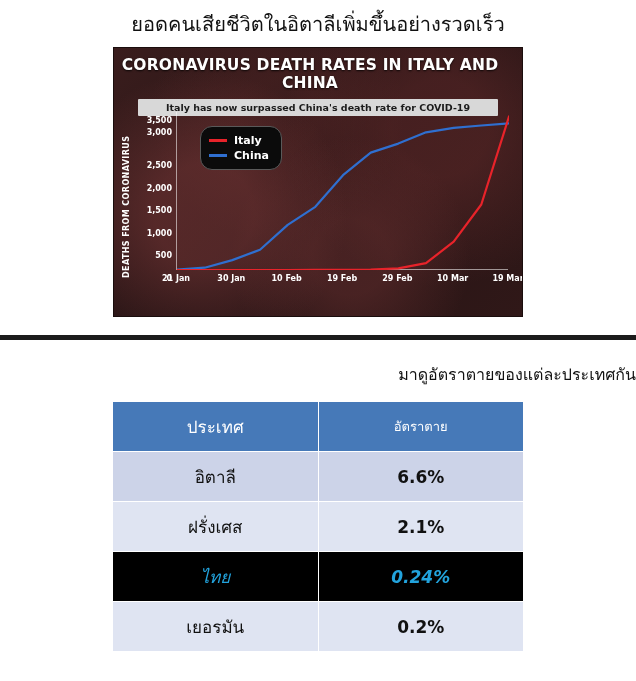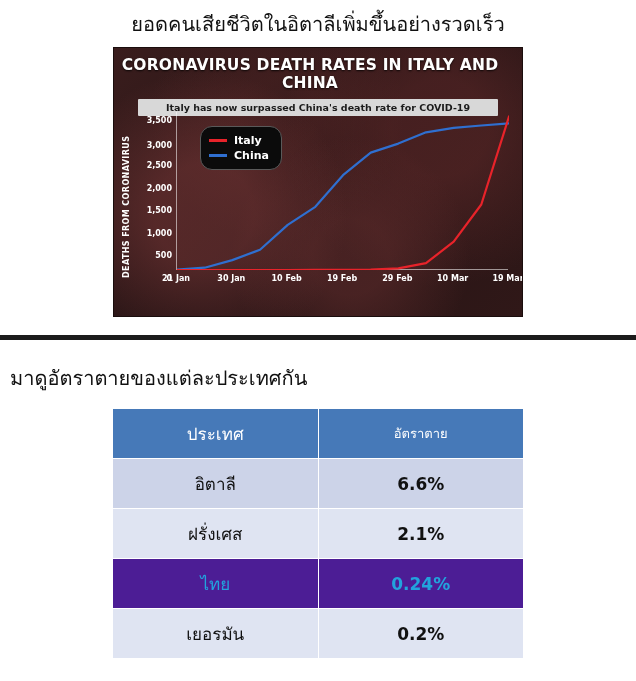--- a/index.html
+++ b/index.html
@@ -166,22 +166,22 @@
     margin: 18px 0 0 0;
   }
 
   
   .bottom-section {
     width: 636px;
     padding-top: 22px;
     box-sizing: border-box;
   }
   .table-title {
-    text-align: left;
-    font-size: 20px;
+    text-align: right;
+    font-size: 16px;
     color: #111111;
     margin-bottom: 14px;
     padding-left: 10px;
   }
   table.rates {
     width: 412px;
     margin: 0 auto;
     border-collapse: collapse;
     table-layout: fixed;
   }
@@ -199,21 +199,21 @@
   table.rates td {
     font-size: 17px;
     text-align: center;
     padding: 11px 4px;
     border: 1px solid #ffffff;
     color: #111111;
   }
   tr.shade-a td { background: #ccd3e8; }
   tr.shade-b td { background: #dfe4f2; }
   tr.shade-c td { background: #c9d1e6; }
-  tr.highlight td { background: #4c1d95; color: #22a3dd; }
+  tr.highlight td { background: #000000; color: #22a3dd; font-style: italic; }
   td.val { font-weight: bold; }
 </style>
 </head>
 <body>
 
 <div class="top-section">
   <div class="slide-title">ยอดคนเสียชีวิตในอิตาลีเพิ่มขึ้นอย่างรวดเร็ว</div>
 
   <div class="chart-card">
     <div class="chart-headline">CORONAVIRUS DEATH RATES IN ITALY AND CHINA</div>
@@ -221,21 +221,21 @@
 
     <div class="plot-wrap">
       <div class="y-axis-title">DEATHS FROM CORONAVIRUS</div>
       <div class="y-ticks" id="y-ticks">
           <div class="y-tick" style="top: 166px;">0</div>
           <div class="y-tick" style="top: 143.429px;">500</div>
           <div class="y-tick" style="top: 120.857px;">1,000</div>
           <div class="y-tick" style="top: 98.2857px;">1,500</div>
           <div class="y-tick" style="top: 75.7143px;">2,000</div>
           <div class="y-tick" style="top: 53.1429px;">2,500</div>
-          <div class="y-tick" style="top: 33px;">3,000</div>
+          <div class="y-tick" style="top: 20px;">3,000</div>
           <div class="y-tick" style="top: 8px;">3,500</div>
         </div>
 
       <div class="plot-area">
         <svg id="chart-svg" width="332" height="158" viewBox="0 0 332 158" preserveAspectRatio="none">
             <polyline points="0.0,157.5 27.7,155.7 55.3,148.1 83.0,137.7 110.7,112.9 138.3,94.8 166.0,63.2 193.7,40.6 221.3,31.6 249.0,20.3 276.7,15.8 304.3,13.5 332.0,11.3" fill="none" stroke="#2f6fd0" stroke-width="2.2" stroke-linejoin="round" stroke-linecap="round"></polyline>
             <polyline points="0.0,158.0 27.7,158.0 55.3,158.0 83.0,158.0 110.7,158.0 138.3,157.9 166.0,157.8 193.7,157.5 221.3,156.4 249.0,151.2 276.7,129.6 304.3,92.5 332.0,4.5" fill="none" stroke="#e8232a" stroke-width="2.2" stroke-linejoin="round" stroke-linecap="round"></polyline>
           </svg>
       </div>
 

